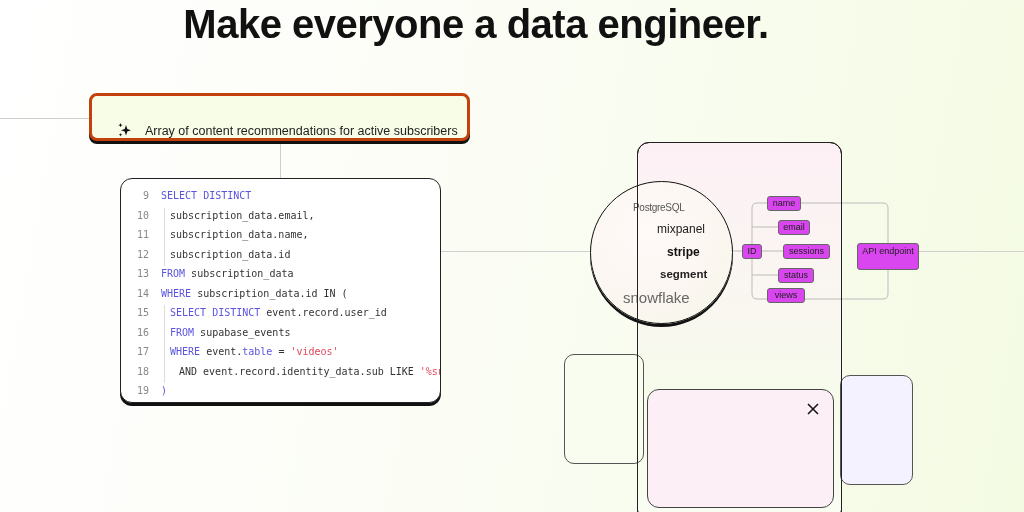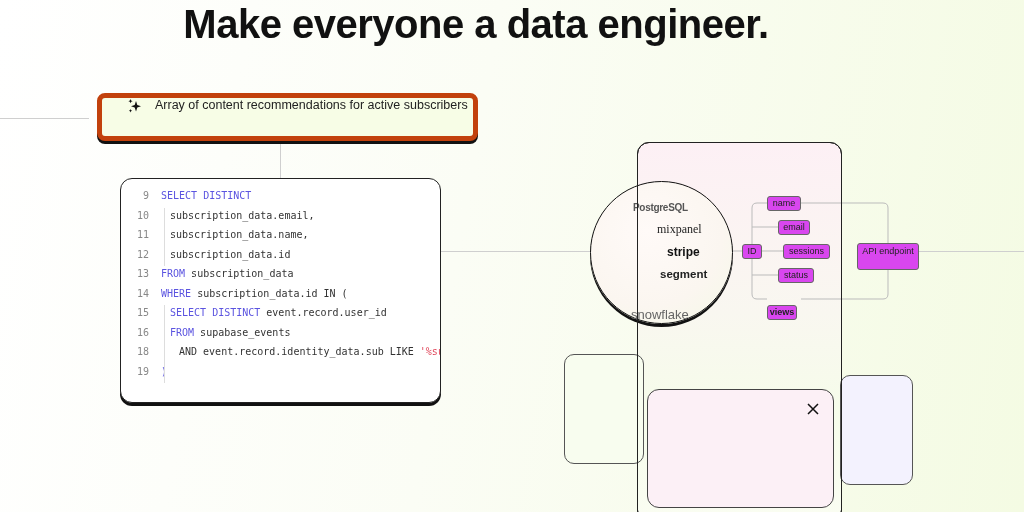--- a/index.html
+++ b/index.html
@@ -4,22 +4,22 @@
 <style>
   html,body{margin:0;padding:0;}
   body{width:1024px;height:512px;overflow:hidden;position:relative;
     background:linear-gradient(100deg,#ffffff 0%,#fbfdf5 45%,#f4fbe3 100%);
     font-family:"Liberation Sans",sans-serif;color:#111;}
   .headline{position:absolute;left:0;top:0;width:952px;text-align:center;
     font-size:40px;font-weight:700;letter-spacing:-0.5px;line-height:44px;top:2px;}
   .hline{position:absolute;height:1px;background:#cfcfcf;}
   .vline{position:absolute;width:1px;background:#cfcfcf;}
   .prompt{position:absolute;left:89px;top:93px;width:381px;height:48px;box-sizing:border-box;
-    border:5px solid #c2410c;border-radius:8px;background:#f7fde6;box-shadow:0 3px 0 #111;
-    display:flex;align-items:flex-start;font-size:12.5px;color:#222;margin-left:8px;}
+    border:3px solid #c2410c;border-radius:8px;background:#f7fde6;box-shadow:0 3px 0 #111;
+    display:flex;align-items:flex-end;font-size:12.5px;color:#222;}
   .prompt .spark{width:16px;height:16px;margin-left:25px;margin-right:12px;display:inline-flex;}
   .code{position:absolute;left:120px;top:178px;width:321px;height:225px;box-sizing:border-box;
     border:1px solid #222;border-radius:12px;background:#fff;box-shadow:0 3px 0 #111;overflow:hidden;
     font-family:"DejaVu Sans Mono",monospace;font-size:10px;color:#333;padding-top:9px;}
   .cl{height:19.5px;line-height:15px;display:flex;white-space:pre;}
   .ln{width:28px;text-align:right;color:#888;margin-right:12px;flex:none;}
   .kw{color:#5b54e0;}
   .str{color:#e0485c;}
   .guide{position:absolute;width:1px;background:#ddd;}
   .phone{position:absolute;left:637px;top:142px;width:205px;height:380px;box-sizing:border-box;
@@ -62,53 +62,54 @@
 
 <div class="code" id="code">
     <div class="cl"><span class="ln">9</span><span style="padding-left: 0px;"><span class="kw">SELECT DISTINCT</span></span></div>
     <div class="cl"><span class="ln">10</span><span style="padding-left: 9px;"><span>subscription_data.email,</span></span></div>
     <div class="cl"><span class="ln">11</span><span style="padding-left: 9px;"><span>subscription_data.name,</span></span></div>
     <div class="cl"><span class="ln">12</span><span style="padding-left: 9px;"><span>subscription_data.id</span></span></div>
     <div class="cl"><span class="ln">13</span><span style="padding-left: 0px;"><span class="kw">FROM</span><span> subscription_data</span></span></div>
     <div class="cl"><span class="ln">14</span><span style="padding-left: 0px;"><span class="kw">WHERE</span><span> subscription_data.id IN (</span></span></div>
     <div class="cl"><span class="ln">15</span><span style="padding-left: 9px;"><span class="kw">SELECT DISTINCT</span><span> event.record.user_id</span></span></div>
     <div class="cl"><span class="ln">16</span><span style="padding-left: 9px;"><span class="kw">FROM</span><span> supabase_events</span></span></div>
+    <div class="cl"><span class="ln">17</span><span style="padding-left: 9px;"><span class="kw">WHERE</span><span> event.</span><span class="kw">table</span><span> = </span><span class="str">'videos'</span></span></div>
     <div class="cl"><span class="ln">18</span><span style="padding-left: 18px;"><span>AND event.record.identity_data.sub LIKE </span><span class="str">'%supe</span></span></div>
     <div class="cl"><span class="ln">19</span><span style="padding-left: 0px;"><span class="kw">)</span></span></div>
     <div class="guide" style="left: 43px; top: 28.5px; height: 58.5px;"></div>
     <div class="guide" style="left: 43px; top: 126px; height: 78px;"></div>
   </div>
 
 <div class="phone"></div>
 
 <div class="circle">
-  <span class="logo" style="left:42px;top:20px;font-size:10px;color:#555;letter-spacing:-0.3px;font-weight:bold;">PostgreSQL</span>
-  <span class="logo" style="left:66px;top:40px;font-size:12px;font-family:Liberation Serif, serif;color:#222;">mixpanel</span>
+  <span class="logo" style="left:42px;top:20px;font-size:10px;color:#555;letter-spacing:-0.3px;">PostgreSQL</span>
+  <span class="logo" style="left:66px;top:40px;font-size:12px;font-family:Liberation Sans, sans-serif;color:#222;">mixpanel</span>
   <span class="logo" style="left:76px;top:63px;font-size:12px;font-weight:700;color:#111;">stripe</span>
   <span class="logo" style="left:69px;top:86px;font-size:11.5px;font-weight:700;color:#222;">segment</span>
-  <span class="logo" style="left:40px;top:107px;font-size:13px;color:#666;margin-top:18px;">snowflake</span>
+  <span class="logo" style="left:32px;top:107px;font-size:15px;color:#666;">snowflake</span>
 </div>
 
 <svg style="position:absolute;left:0;top:0;" width="1024" height="512">
   <g stroke="#bbb" fill="none" stroke-width="1">
     <line x1="733" y1="251" x2="742" y2="251"></line>
     <line x1="761" y1="251" x2="783" y2="251"></line>
     <path d="M752 251 V208 Q752 203 757 203 H767"></path>
     <path d="M752 251 V294 Q752 299 757 299 H767"></path>
     <line x1="752" y1="227" x2="778" y2="227"></line>
     <line x1="752" y1="275" x2="778" y2="275"></line>
     <path d="M801 203 H883 Q888 203 888 208 V294 Q888 299 883 299 H801"></path>
   </g>
 </svg>
 <div class="tag" style="left:742px;top:244px;width:20px;">ID</div>
 <div class="tag" style="left:767px;top:196px;width:34px;">name</div>
 <div class="tag" style="left:778px;top:220px;width:32px;">email</div>
 <div class="tag" style="left:783px;top:244px;width:47px;">sessions</div>
 <div class="tag" style="left:778px;top:268px;width:36px;">status</div>
-<div class="tag" style="left:767px;top:305px;width:30px;font-weight:bold;">views</div>
+<div class="tag" style="left:767px;top:288px;width:38px;">views</div>
 <div class="tag" style="left:857px;top:243px;width:62px;height:27px;line-height:15px;">API endpoint</div>
 
 <div class="panel-l"></div>
 <div class="panel-r"></div>
 <div class="phone" style="background:transparent;border-color:#222;"></div>
 <div class="modal">
   <span class="close">
     <svg width="14" height="14" viewBox="0 0 14 14">
         <path d="M2 2 L12 12 M12 2 L2 12" stroke="#111" stroke-width="1.5"></path>
       </svg>

